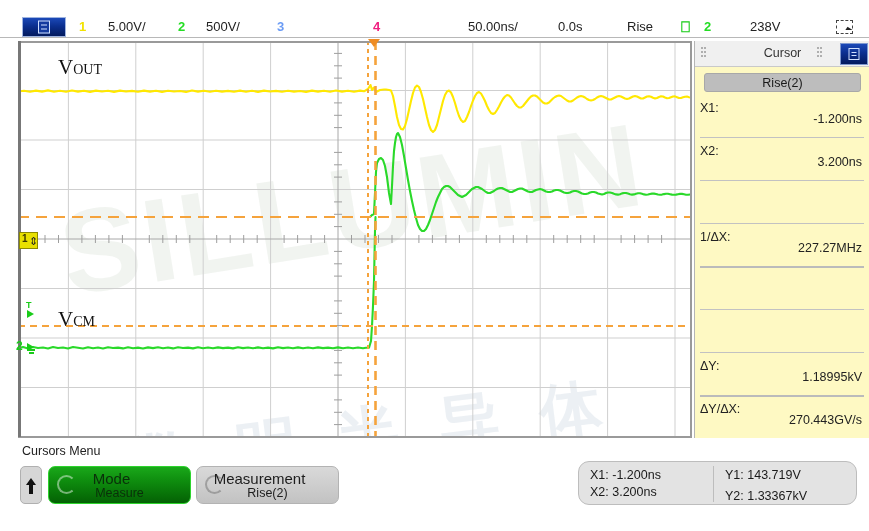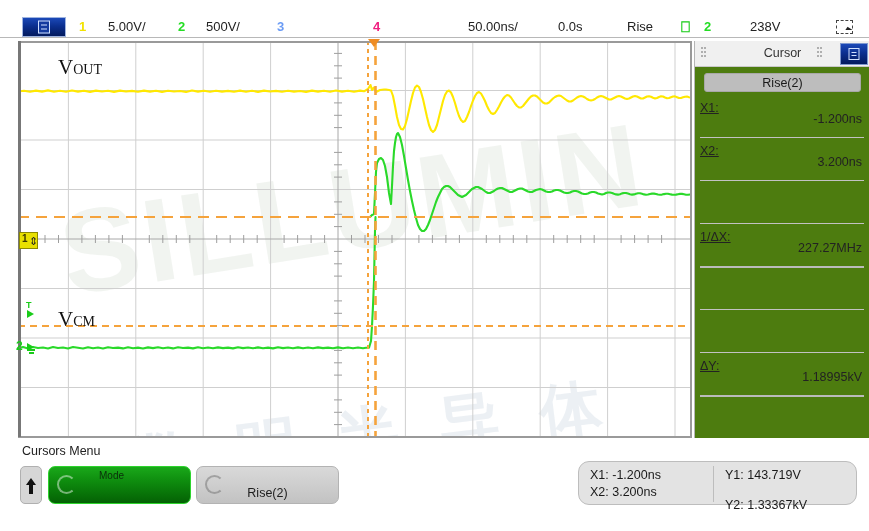--- a/index.html
+++ b/index.html
@@ -66,55 +66,55 @@
   .wm{position:absolute;pointer-events:none;user-select:none;}
   .wm-sil{left:40px;top:100px;font-size:118px;font-weight:bold;letter-spacing:4px;
      color:rgba(183,200,178,0.20);transform:rotate(-9deg);
      font-family:"Liberation Sans",sans-serif;}
   .wm-cn{left:115px;top:350px;font-size:62px;font-weight:bold;letter-spacing:40px;
      color:rgba(180,196,214,0.26);transform:rotate(-7deg);
      font-family:"DejaVu Sans",sans-serif;}
 
   
   .panel{position:absolute;left:694px;top:41px;width:175px;height:397px;
-     background:#4d7c0f;border-left:1px solid #b5b5b5;box-sizing:border-box;}
+     background:#fef9c3;border-left:1px solid #b5b5b5;box-sizing:border-box;}
   .panel-head{position:absolute;left:0;top:0;width:175px;height:26px;background:#f0f0f0;
      border-bottom:1px solid #c9c9c9;box-sizing:border-box;}
   .panel-head .title{position:absolute;left:0;right:0;top:5px;text-align:center;
      font-size:12.5px;color:#333;}
   .dots{position:absolute;top:6px;width:6px;height:13px;}
   .dots i{position:absolute;width:2px;height:2px;background:#9a9a9a;border-radius:50%;}
   .panel-icon{position:absolute;right:2px;top:2px;width:28px;height:22px;
      background:linear-gradient(180deg,#1b49b8 0%,#0b2f8f 45%,#031a5e 100%);
      border:1px solid #7e98cf;box-sizing:border-box;}
   .panel-icon .glyph{position:absolute;left:50%;top:50%;transform:translate(-50%,-50%);
      width:11px;height:12px;border:1.4px solid #cfe0ff;box-sizing:border-box;}
   .panel-icon .glyph:before,.panel-icon .glyph:after{content:"";position:absolute;left:2px;right:2px;height:1.3px;background:#cfe0ff;}
   .panel-icon .glyph:before{top:3px;} .panel-icon .glyph:after{top:6px;}
 
   .rise-btn{position:absolute;left:9px;top:32px;width:157px;height:19px;
      background:#bdbdbd;border:1px solid #a8a8a8;border-radius:3px;box-sizing:border-box;
      text-align:center;font-size:12.5px;color:#1a1a1a;line-height:18px;}
 
   .cur-row{position:absolute;left:5px;width:164px;}
-  .cur-row .lab{font-size:12.5px;color:#222;text-decoration:underline;}
+  .cur-row .lab{font-size:12.5px;color:#222;}
   .cur-row .val{position:absolute;right:2px;top:14px;font-size:12.5px;color:#222;white-space:nowrap;}
   .cur-rule{position:absolute;left:5px;width:164px;height:1px;background:#c2c2c2;}
 
   
   .cursors-menu-lbl{position:absolute;left:22px;top:444px;font-size:12.5px;color:#222;}
   .up-btn{position:absolute;left:20px;top:466px;width:22px;height:38px;background:#d6d6d6;
      border:1px solid #b0b0b0;border-radius:5px;box-sizing:border-box;}
   .up-btn .arr{position:absolute;left:50%;top:11px;transform:translateX(-50%);
      width:0;height:0;border-left:5px solid transparent;border-right:5px solid transparent;border-bottom:7px solid #111;}
   .up-btn .stem{position:absolute;left:50%;top:18px;transform:translateX(-50%);width:4px;height:9px;background:#111;}
 
   .sbtn{position:absolute;top:466px;height:38px;border-radius:7px;box-sizing:border-box;
         text-align:center;}
-  .sbtn .l1{position:absolute;left:0;right:16px;top:3px;font-size:10px;}
+  .sbtn .l1{position:absolute;left:0;right:16px;top:3px;font-size:15px;}
   .sbtn .l2{position:absolute;left:0;right:0;top:19px;font-size:12.5px;}
   .sbtn .circ{position:absolute;left:8px;top:8px;width:15px;height:15px;border-radius:50%;
         border:2px solid rgba(255,255,255,0.45);border-right-color:transparent;}
   .sbtn.green{left:48px;width:143px;background:linear-gradient(180deg,#1aa81a 0%,#0e8c0e 40%,#046104 100%);
         border:1px solid #2cd42c;color:#062b06;}
   .sbtn.green .l1,.sbtn.green .l2{color:#0a2f0a;}
   .sbtn.grey{left:196px;width:143px;background:linear-gradient(180deg,#d9d9d9 0%,#cfcfcf 45%,#c2c2c2 100%);
         border:1px solid #b3b3b3;color:#1d1d1d;}
   .sbtn.grey .circ{border:2px solid rgba(120,120,120,0.55);border-right-color:transparent;}
 
@@ -424,41 +424,47 @@
     <div class="cur-rule" style="top:268px"></div>
 
     <div class="cur-rule" style="top:311px"></div>
 
     <div class="cur-row" style="top:315px">
       <span class="lab">ΔY:</span>
       <span class="val">1.18995kV</span>
     </div>
     <div class="cur-rule" style="top:354px;height:2px;background:#bbb"></div>
 
+    <div class="cur-row" style="top:358px">
+      <span class="lab">ΔY/ΔX:</span>
+      <span class="val">270.443GV/s</span>
+    </div>
   </div>
 
   <div class="cursors-menu-lbl">Cursors Menu</div>
 
   <div class="up-btn">
     <span class="arr"></span>
     <span class="stem"></span>
   </div>
 
   <div class="sbtn green">
     <span class="circ"></span>
     <span class="l1">Mode</span>
+    <span class="l2">Measure</span>
   </div>
 
   <div class="sbtn grey">
     <span class="circ"></span>
+    <span class="l1">Measurement</span>
     <span class="l2">Rise(2)</span>
   </div>
 
   <div class="readout">
     <span class="c" style="left:11px;top:6px">X1: -1.200ns</span>
     <span class="c" style="left:11px;top:23px">X2: 3.200ns</span>
     <span class="divider"></span>
     <span class="c" style="left:146px;top:6px">Y1: 143.719V</span>
-    <span class="c" style="left:146px;top:36px">Y2: 1.33367kV</span>
+    <span class="c" style="left:146px;top:27px">Y2: 1.33367kV</span>
   </div>
 
   <div class="bottom-strip"></div>
 </div>
 
 </body></html>

